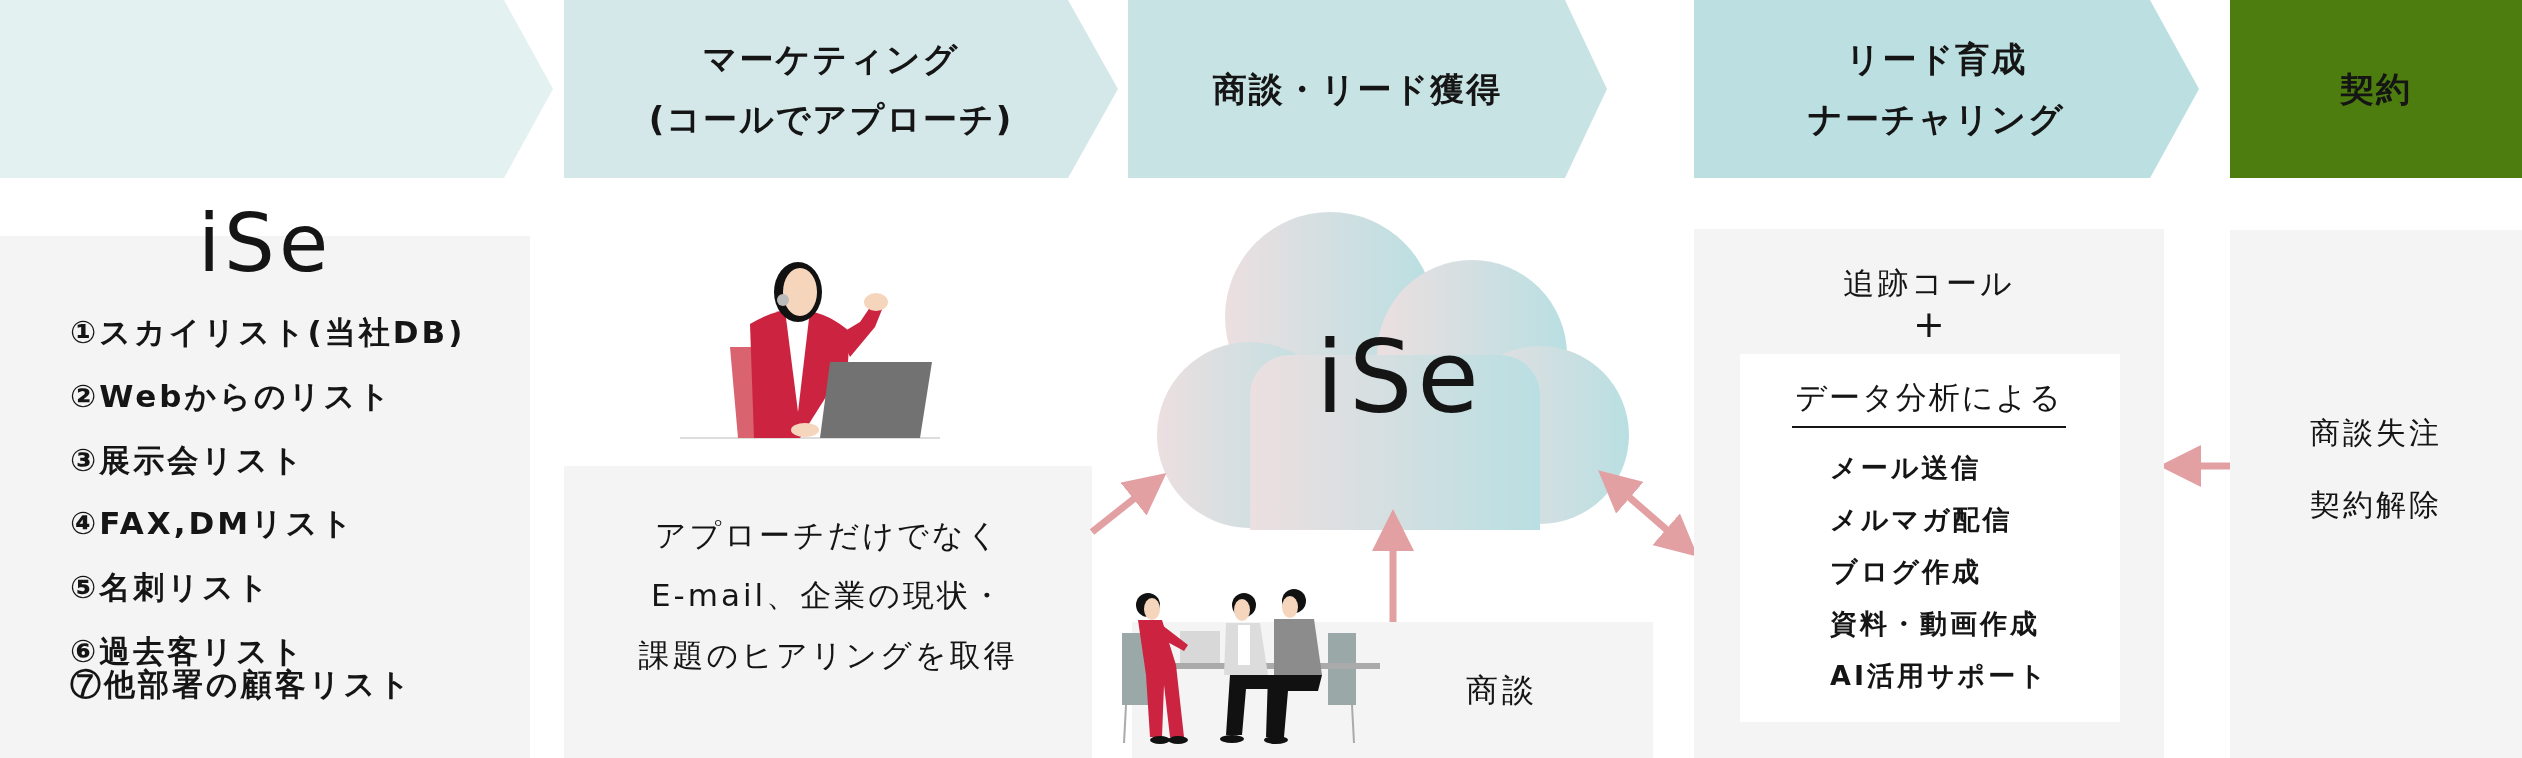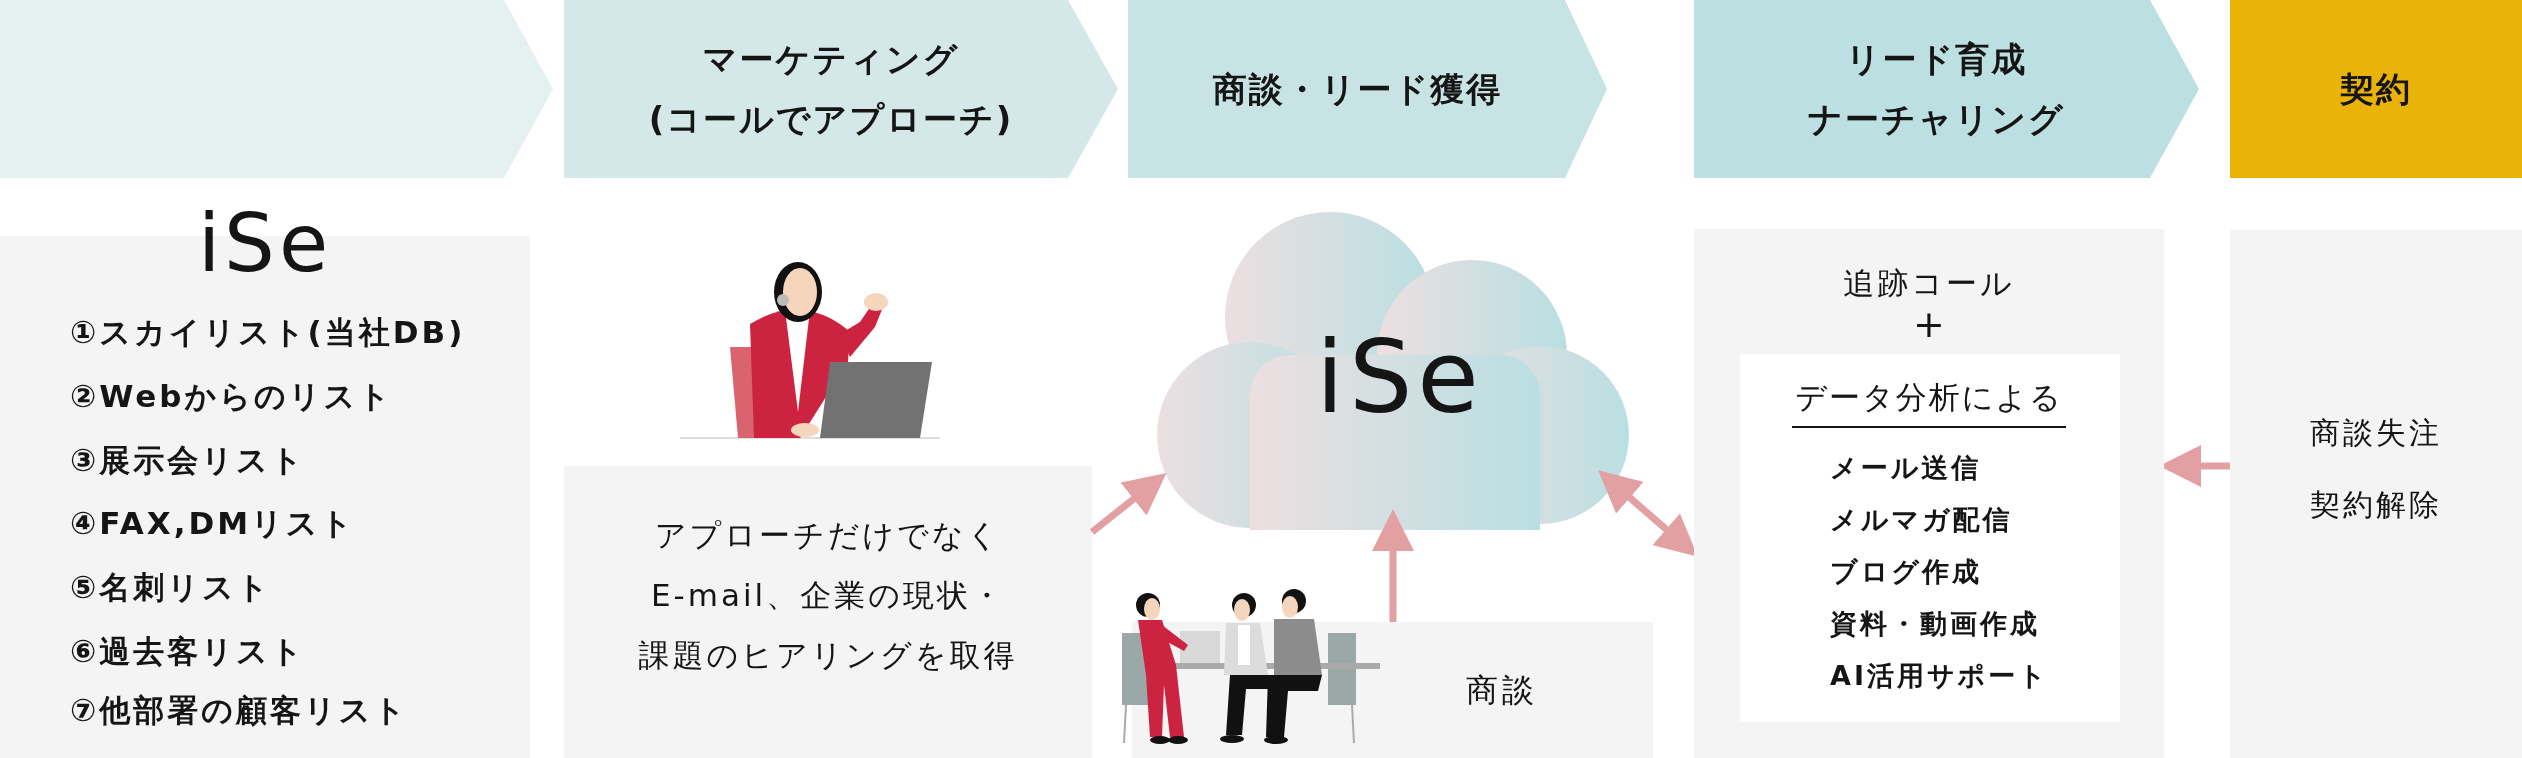--- a/index.html
+++ b/index.html
@@ -37,34 +37,34 @@
     </svg>
   <span class="lbl" style="margin-right:20px;">商談・リード獲得</span>
 </div>
 <div class="hdr" style="left:1694px;width:505px;">
   <svg width="505" height="178">
       <polygon points="0,0 456,0 505,89 456,178 0,178" fill="#bcdfe1"></polygon>
     </svg>
   <span class="lbl" style="margin-right:20px;">リード育成
 ナーチャリング</span>
 </div>
-<div class="hdr" style="left:2230px;width:292px;background:#eab308;">
+<div class="hdr" style="left:2230px;width:292px;background:#4d7c0f;">
   <span class="lbl">契約</span>
 </div>
 
 <div class="panel" style="left:0;top:236px;width:530px;height:522px;"></div>
 <div class="txt center" style="left:0;width:530px;top:196px;font-size:80px;line-height:96px;letter-spacing:4px;">iSe</div>
 <div class="list1">
   <div class="item" style="top:312px;">①スカイリスト(当社DB)</div>
   <div class="item" style="top:376px;">②Webからのリスト</div>
   <div class="item" style="top:440px;">③展示会リスト</div>
   <div class="item" style="top:503px;">④FAX,DMリスト</div>
   <div class="item" style="top:567px;">⑤名刺リスト</div>
   <div class="item" style="top:631px;">⑥過去客リスト</div>
-  <div class="item" style="top:690px;">⑦他部署の顧客リスト</div>
+  <div class="item" style="top:664px;font-family:Liberation Serif, serif;">⑦他部署の顧客リスト</div>
 </div>
 
 <div class="abs" style="left:680px;top:262px;width:260px;height:180px;">
   <svg width="260" height="180" viewBox="0 0 260 180">
     <line x1="0" y1="176" x2="260" y2="176" stroke="#dddddd" stroke-width="2"></line>
 
     <polygon points="50,85 78,85 80,176 58,176" fill="#d9636f"></polygon>
 
     <path d="M70,62 Q100,44 125,48 Q150,52 170,70 L168,100 L120,176 L74,176 Z" fill="#cc2340"></path>
     <polygon points="105,48 130,48 118,150" fill="#ffffff"></polygon>

